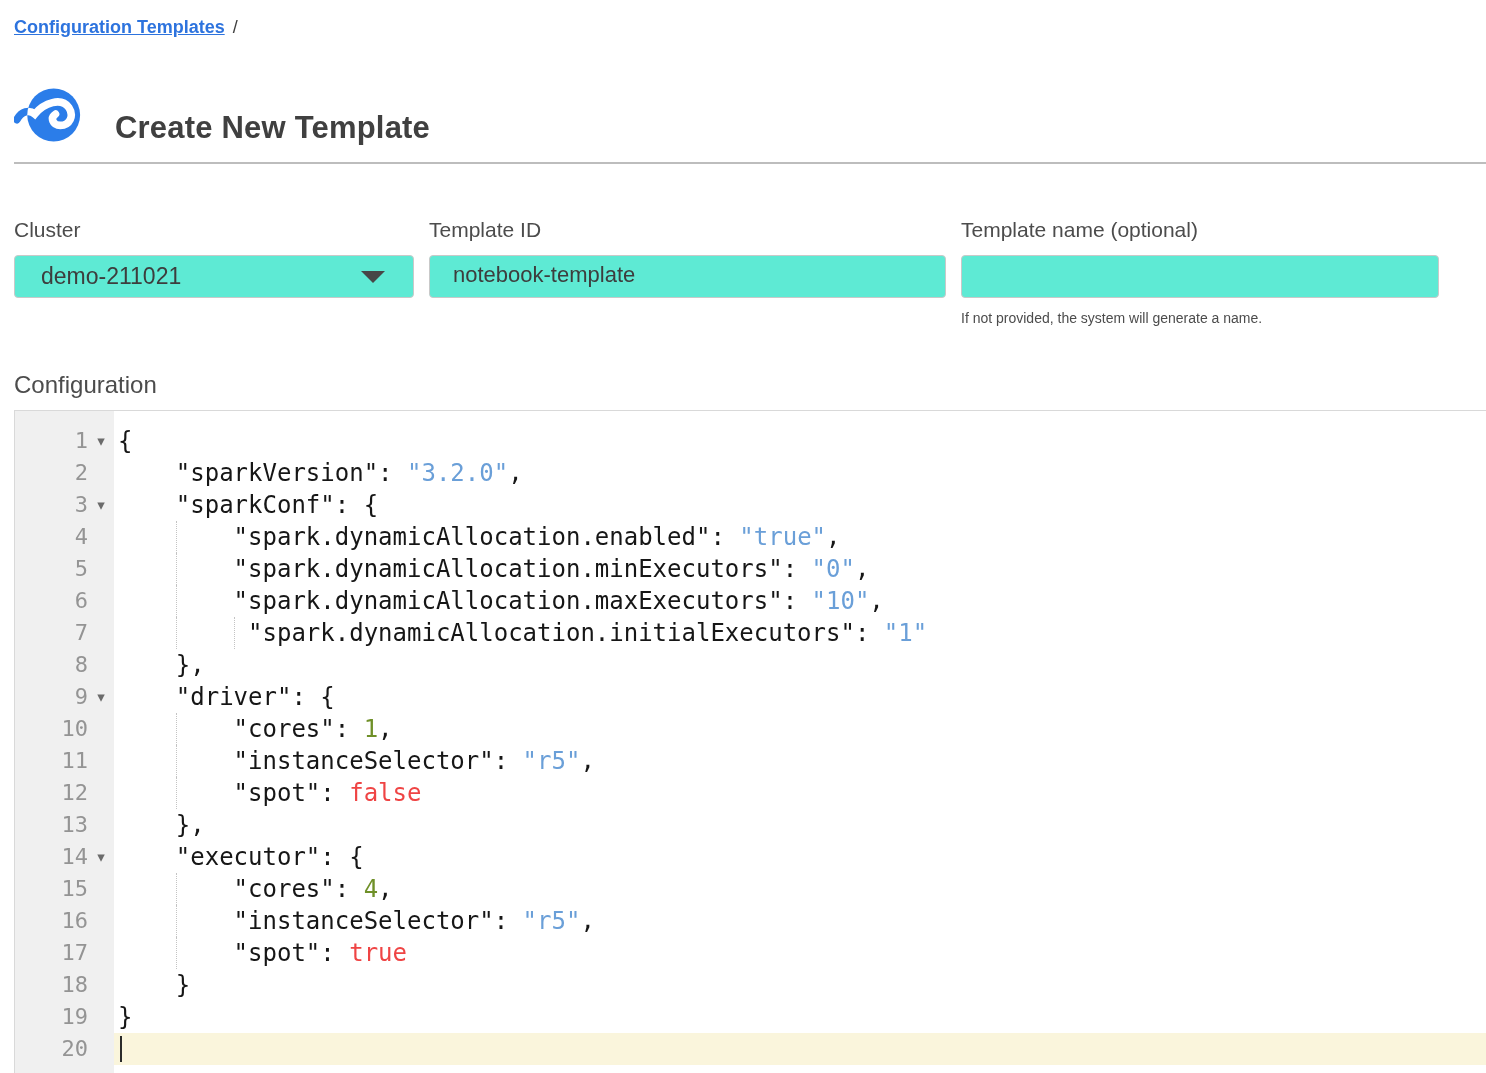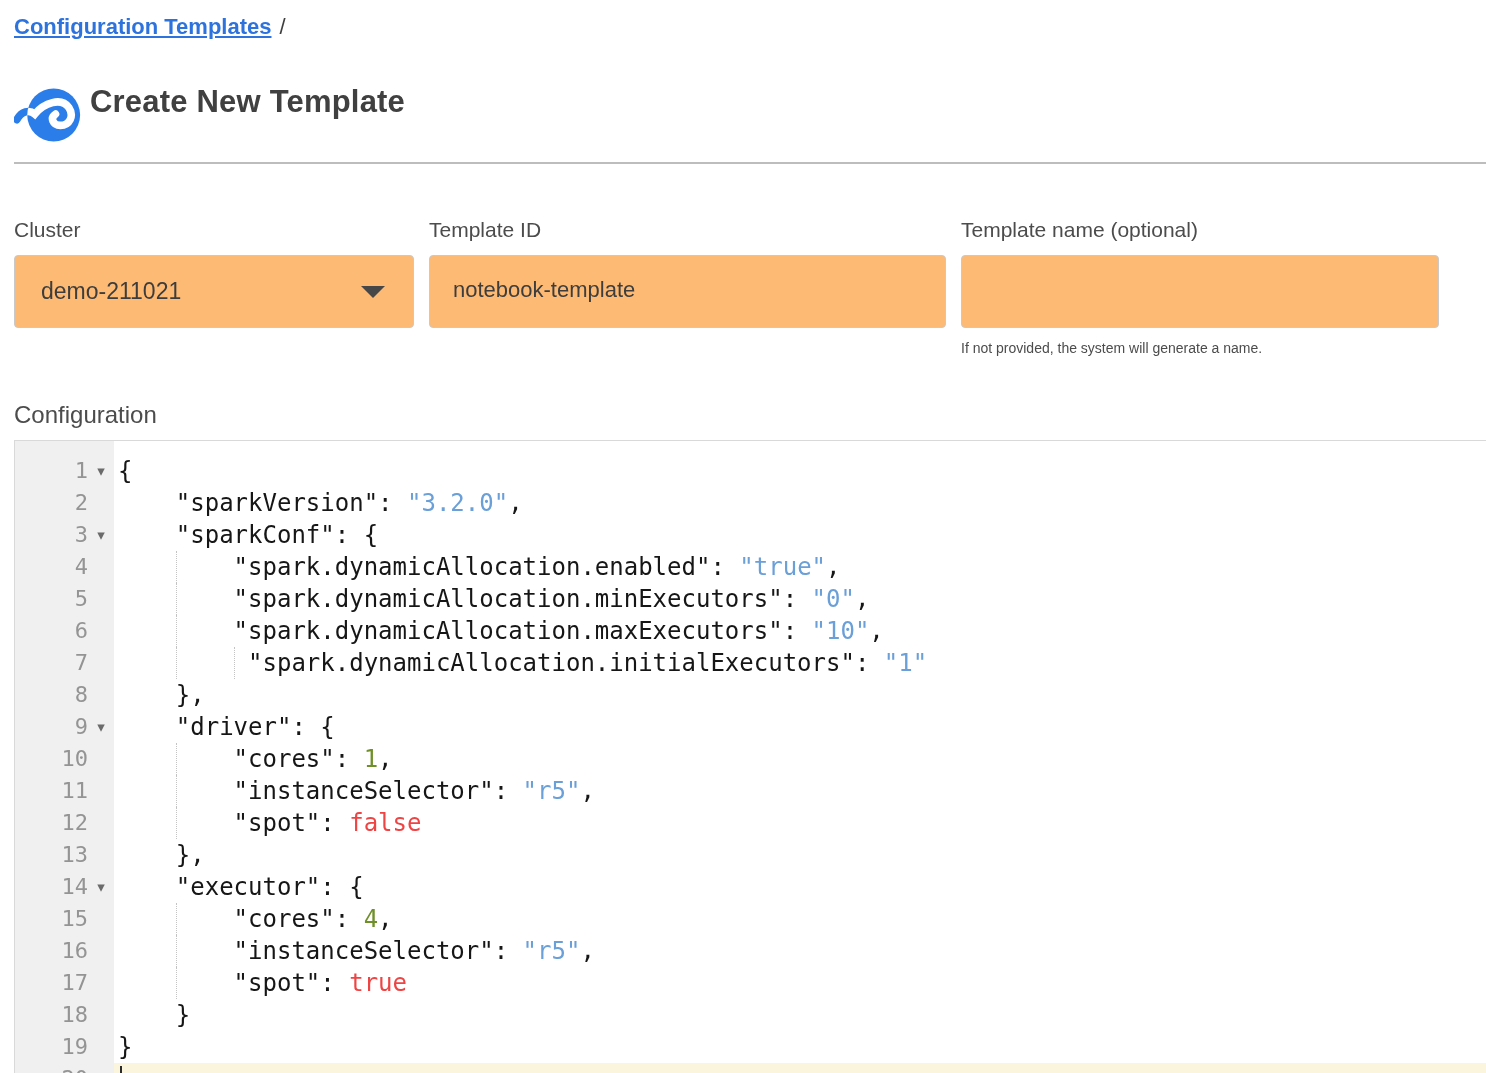--- a/index.html
+++ b/index.html
@@ -1,38 +1,38 @@
 <!DOCTYPE html>
 <html><head>
 <meta charset="utf-8">
 <style>
   *{margin:0;padding:0;box-sizing:border-box}
   html,body{width:1486px;height:1073px;overflow:hidden;background:#fff;
     font-family:"Liberation Sans",sans-serif;color:#3f3f3f;-webkit-font-smoothing:antialiased}
   .page{position:relative;width:1486px;height:1073px}
 
   
-  .breadcrumb{padding:12px 14px 0;font-size:22px;line-height:30px}
+  .breadcrumb{padding:12px 14px 0;font-size:18px;line-height:30px}
   .bc-link{color:#2d73de;text-decoration:underline;font-weight:600;cursor:pointer}
   .bc-sep{color:#3f3f3f;margin-left:8px;font-weight:400}
 
   
-  .header{display:flex;align-items:flex-start;gap:8px;margin:42px 14px 0;height:62px}
+  .header{display:flex;align-items:flex-end;gap:33px;margin:42px 14px 0;height:62px}
   .logo{width:68px;height:62px;flex:none;display:block}
   h1.title{font-size:31px;font-weight:700;color:#404040;letter-spacing:.2px}
   .divider{height:2px;background:#bdbdbd;margin:16px 0 0 14px;border:none}
 
   
   .form-row{display:flex;gap:15px;margin:54px 14px 0}
   .field{display:flex;flex-direction:column}
   .field.f-cluster{width:400px}
   .field.f-id{width:517px}
   .field.f-name{width:478px}
   .field label{font-size:21px;color:#4c4c4c;margin-bottom:13px}
-  .text-input,.select{height:73px;border:1px solid #c9c9c9;border-radius:4px;background:#fdba74;
+  .text-input,.select{height:43px;border:1px solid #c9c9c9;border-radius:4px;background:#5eead4;
     font-family:"Liberation Sans",sans-serif;font-size:22px;color:#3d3d3d;width:100%}
   .text-input{padding:0 20px 4px 23px;outline:none}
   .select{display:flex;align-items:center;justify-content:space-between;padding:0 28px 0 26px;cursor:pointer}
   .select-value{font-size:23px;color:#3d3d3d}
   .caret{width:0;height:0;border-left:12px solid transparent;border-right:12px solid transparent;
     border-top:12px solid #474747}
   .helper{font-size:14px;color:#4c4c4c;margin-top:12px;white-space:nowrap}
 
   
   .config-label{margin:46px 14px 0;font-size:24px;color:#4c4c4c;line-height:26px}

